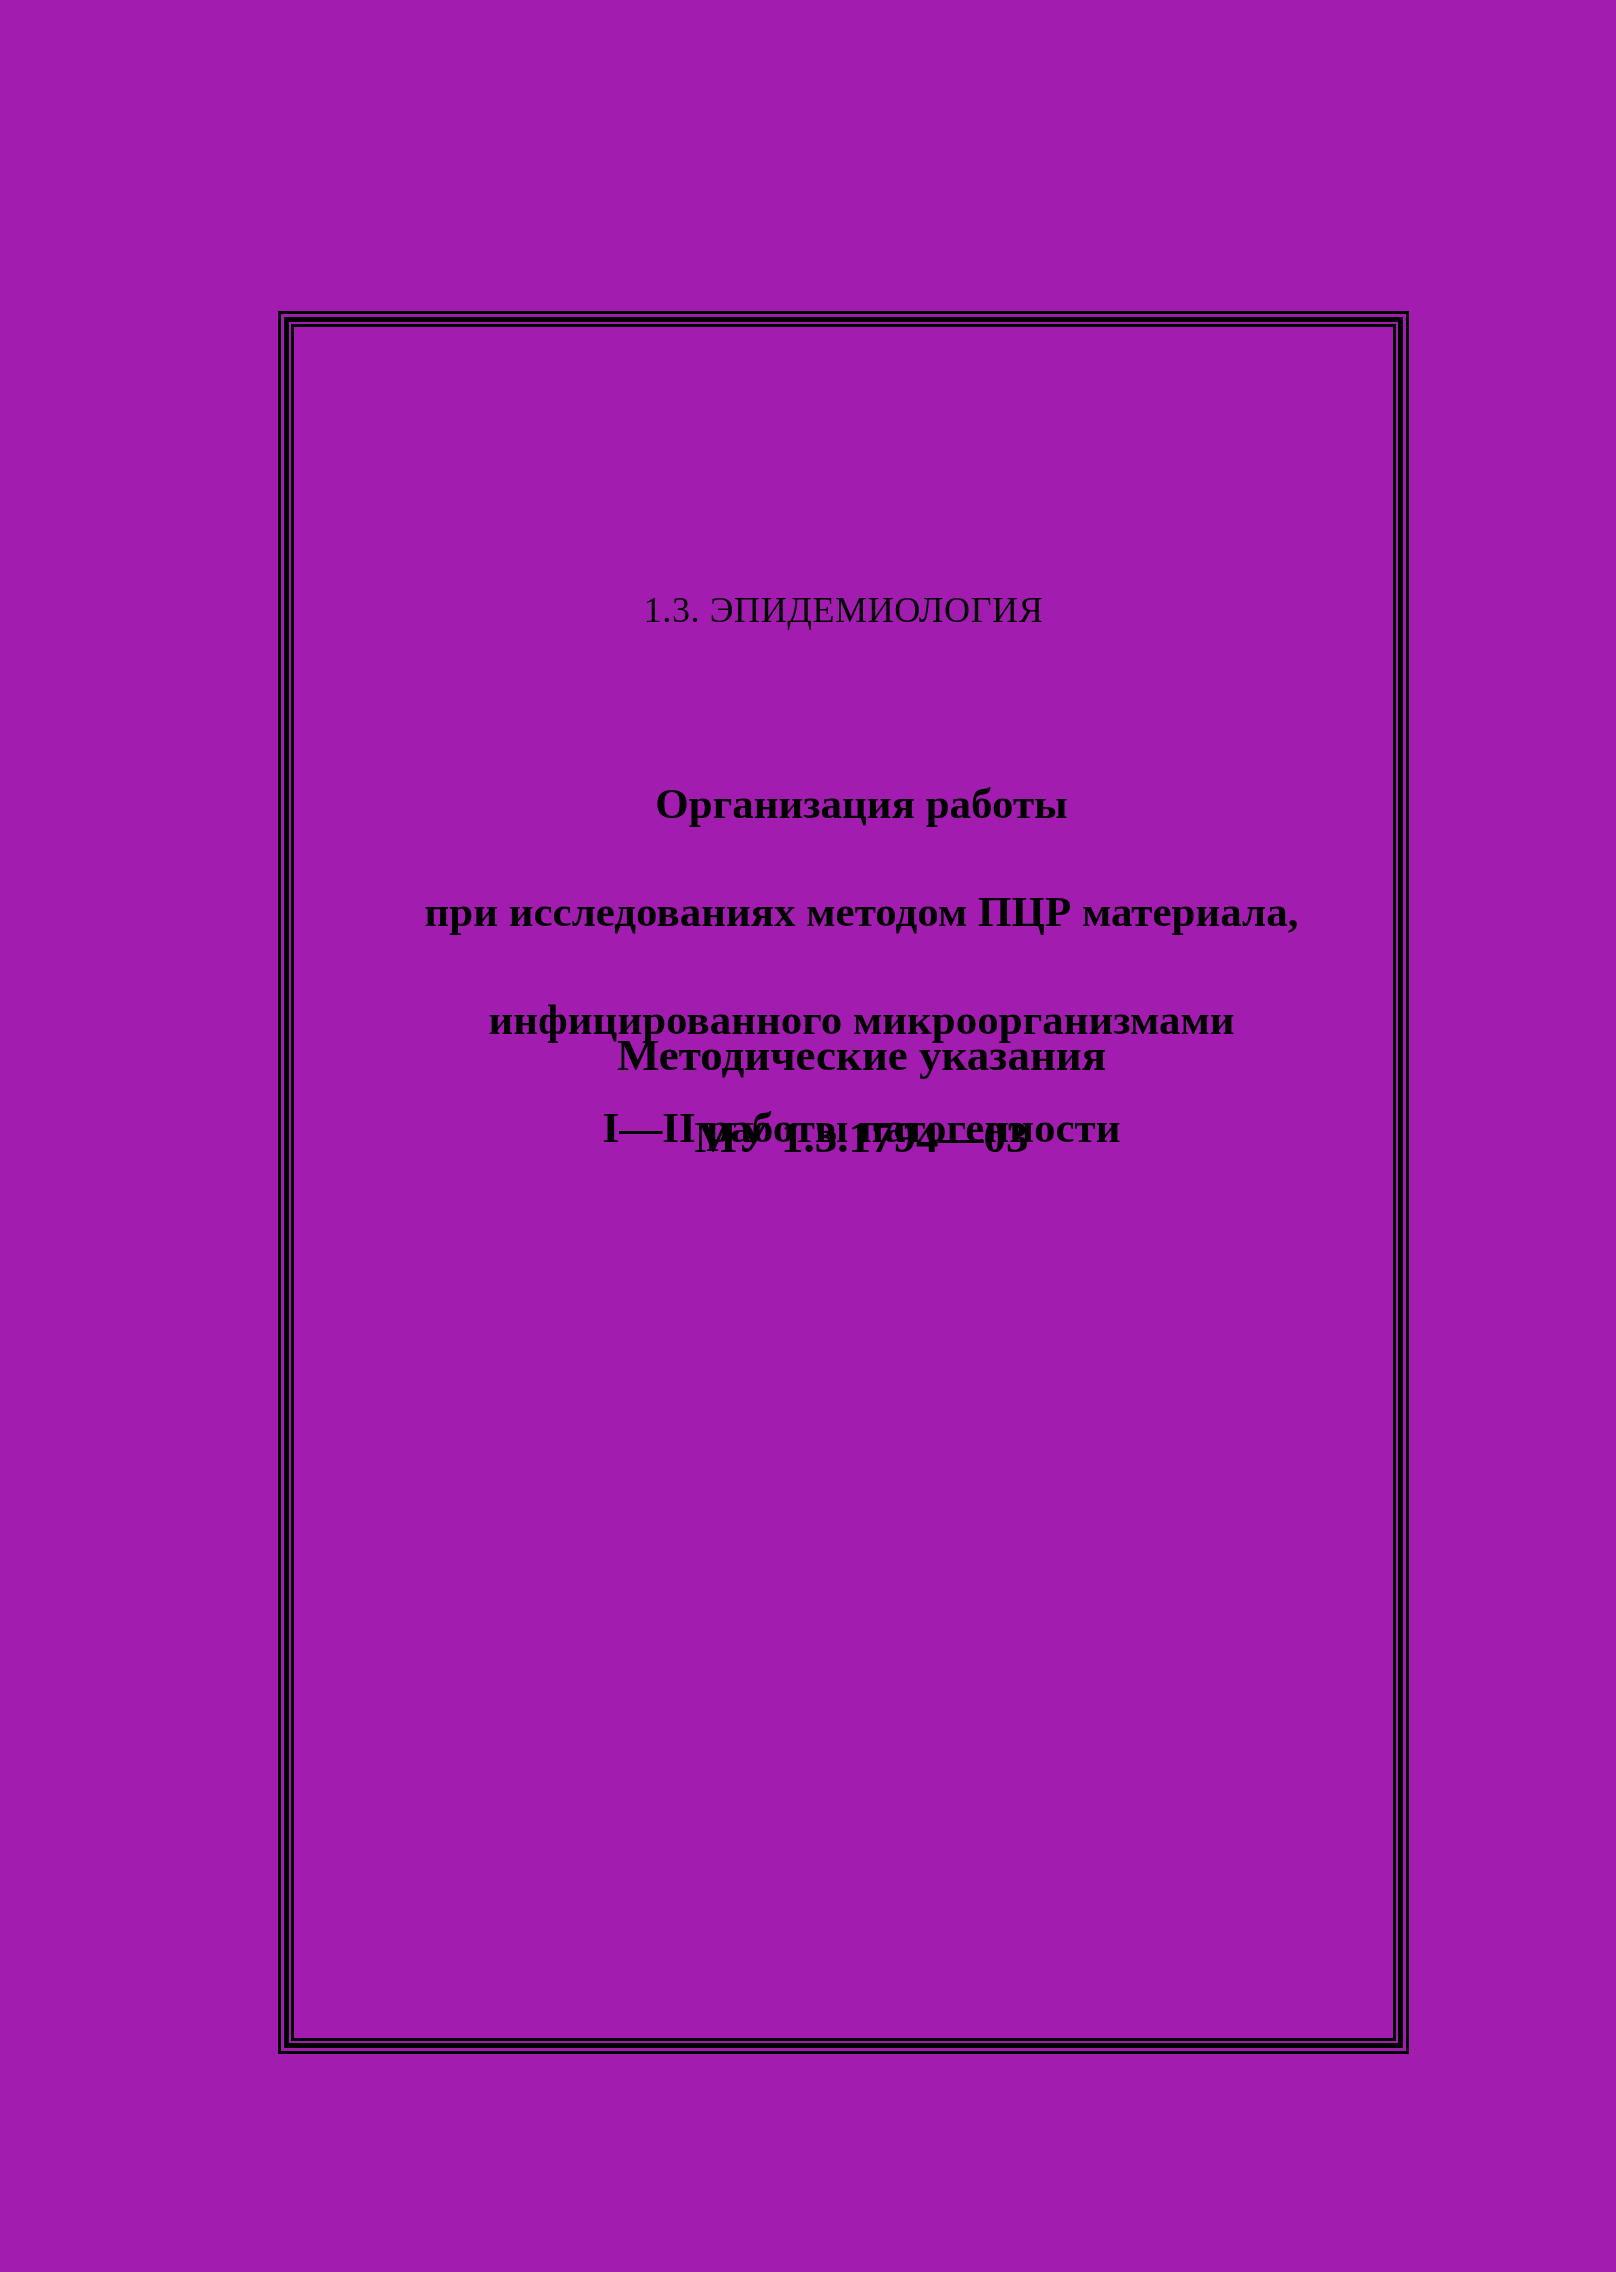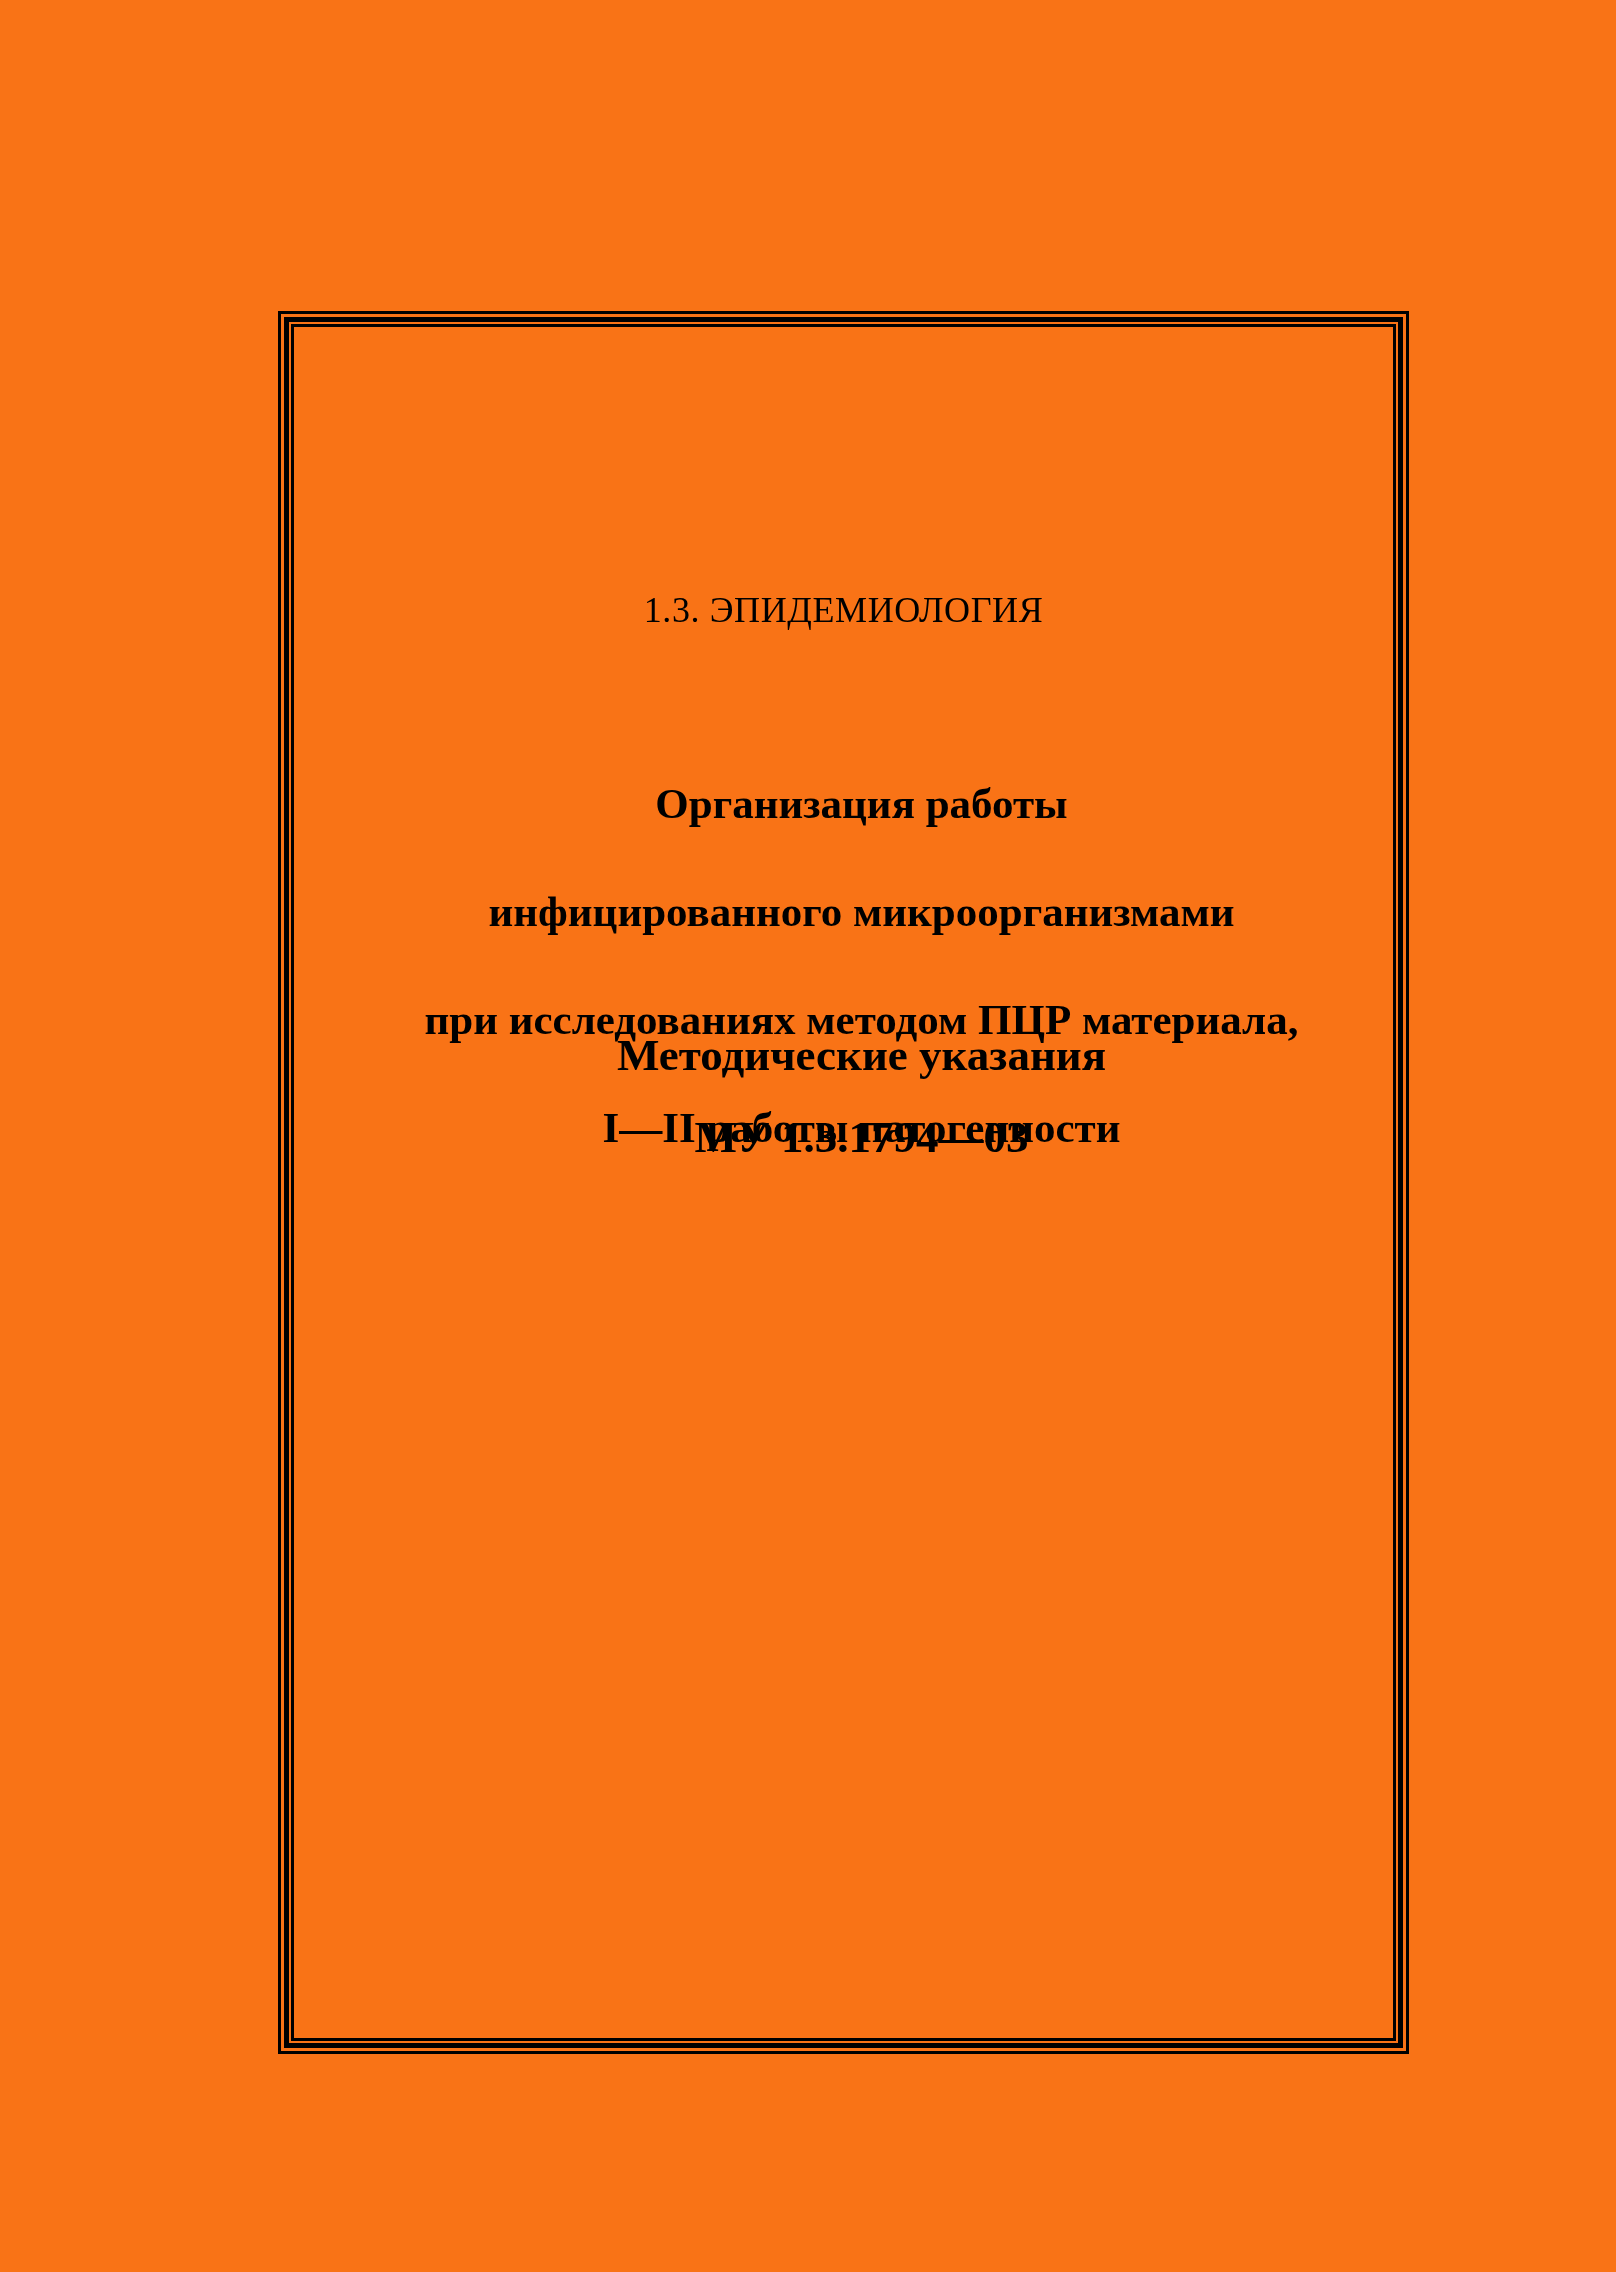--- a/index.html
+++ b/index.html
@@ -4,21 +4,21 @@
 <style>
   html, body {
     margin: 0;
     padding: 0;
     background: #ffffff;
   }
   .page {
     position: relative;
     width: 1616px;
     height: 2273px;
-    background: #f97316;
+    background: #a21caf;
     color: #000000;
     font-family: "Liberation Serif", "DejaVu Serif", serif;
     overflow: hidden;
   }
   
   .frame-outer {
     position: absolute;
     left: 278px;
     top: 311px;
     width: 1131px;
@@ -80,22 +80,22 @@
   <div class="frame-outer">
     <div class="frame-middle">
       <div class="frame-inner"></div>
     </div>
   </div>
 
   <div class="text-block section-header">1.3. ЭПИДЕМИОЛОГИЯ</div>
 
   <div class="text-block doc-title">
     <span class="title-line">Организация работы</span>
+    <span class="title-line">при исследованиях методом ПЦР материала,</span>
     <span class="title-line">инфицированного микроорганизмами</span>
-    <span class="title-line">при исследованиях методом ПЦР материала,</span>
     <span class="title-line">I—II работы патогенности</span>
   </div>
 
   <div class="text-block doc-subtitle">
     <span class="subtitle-line">Методические указания</span>
     <span class="subtitle-line">МУ 1.3.1794—03</span>
   </div>
 
 </div>
 

